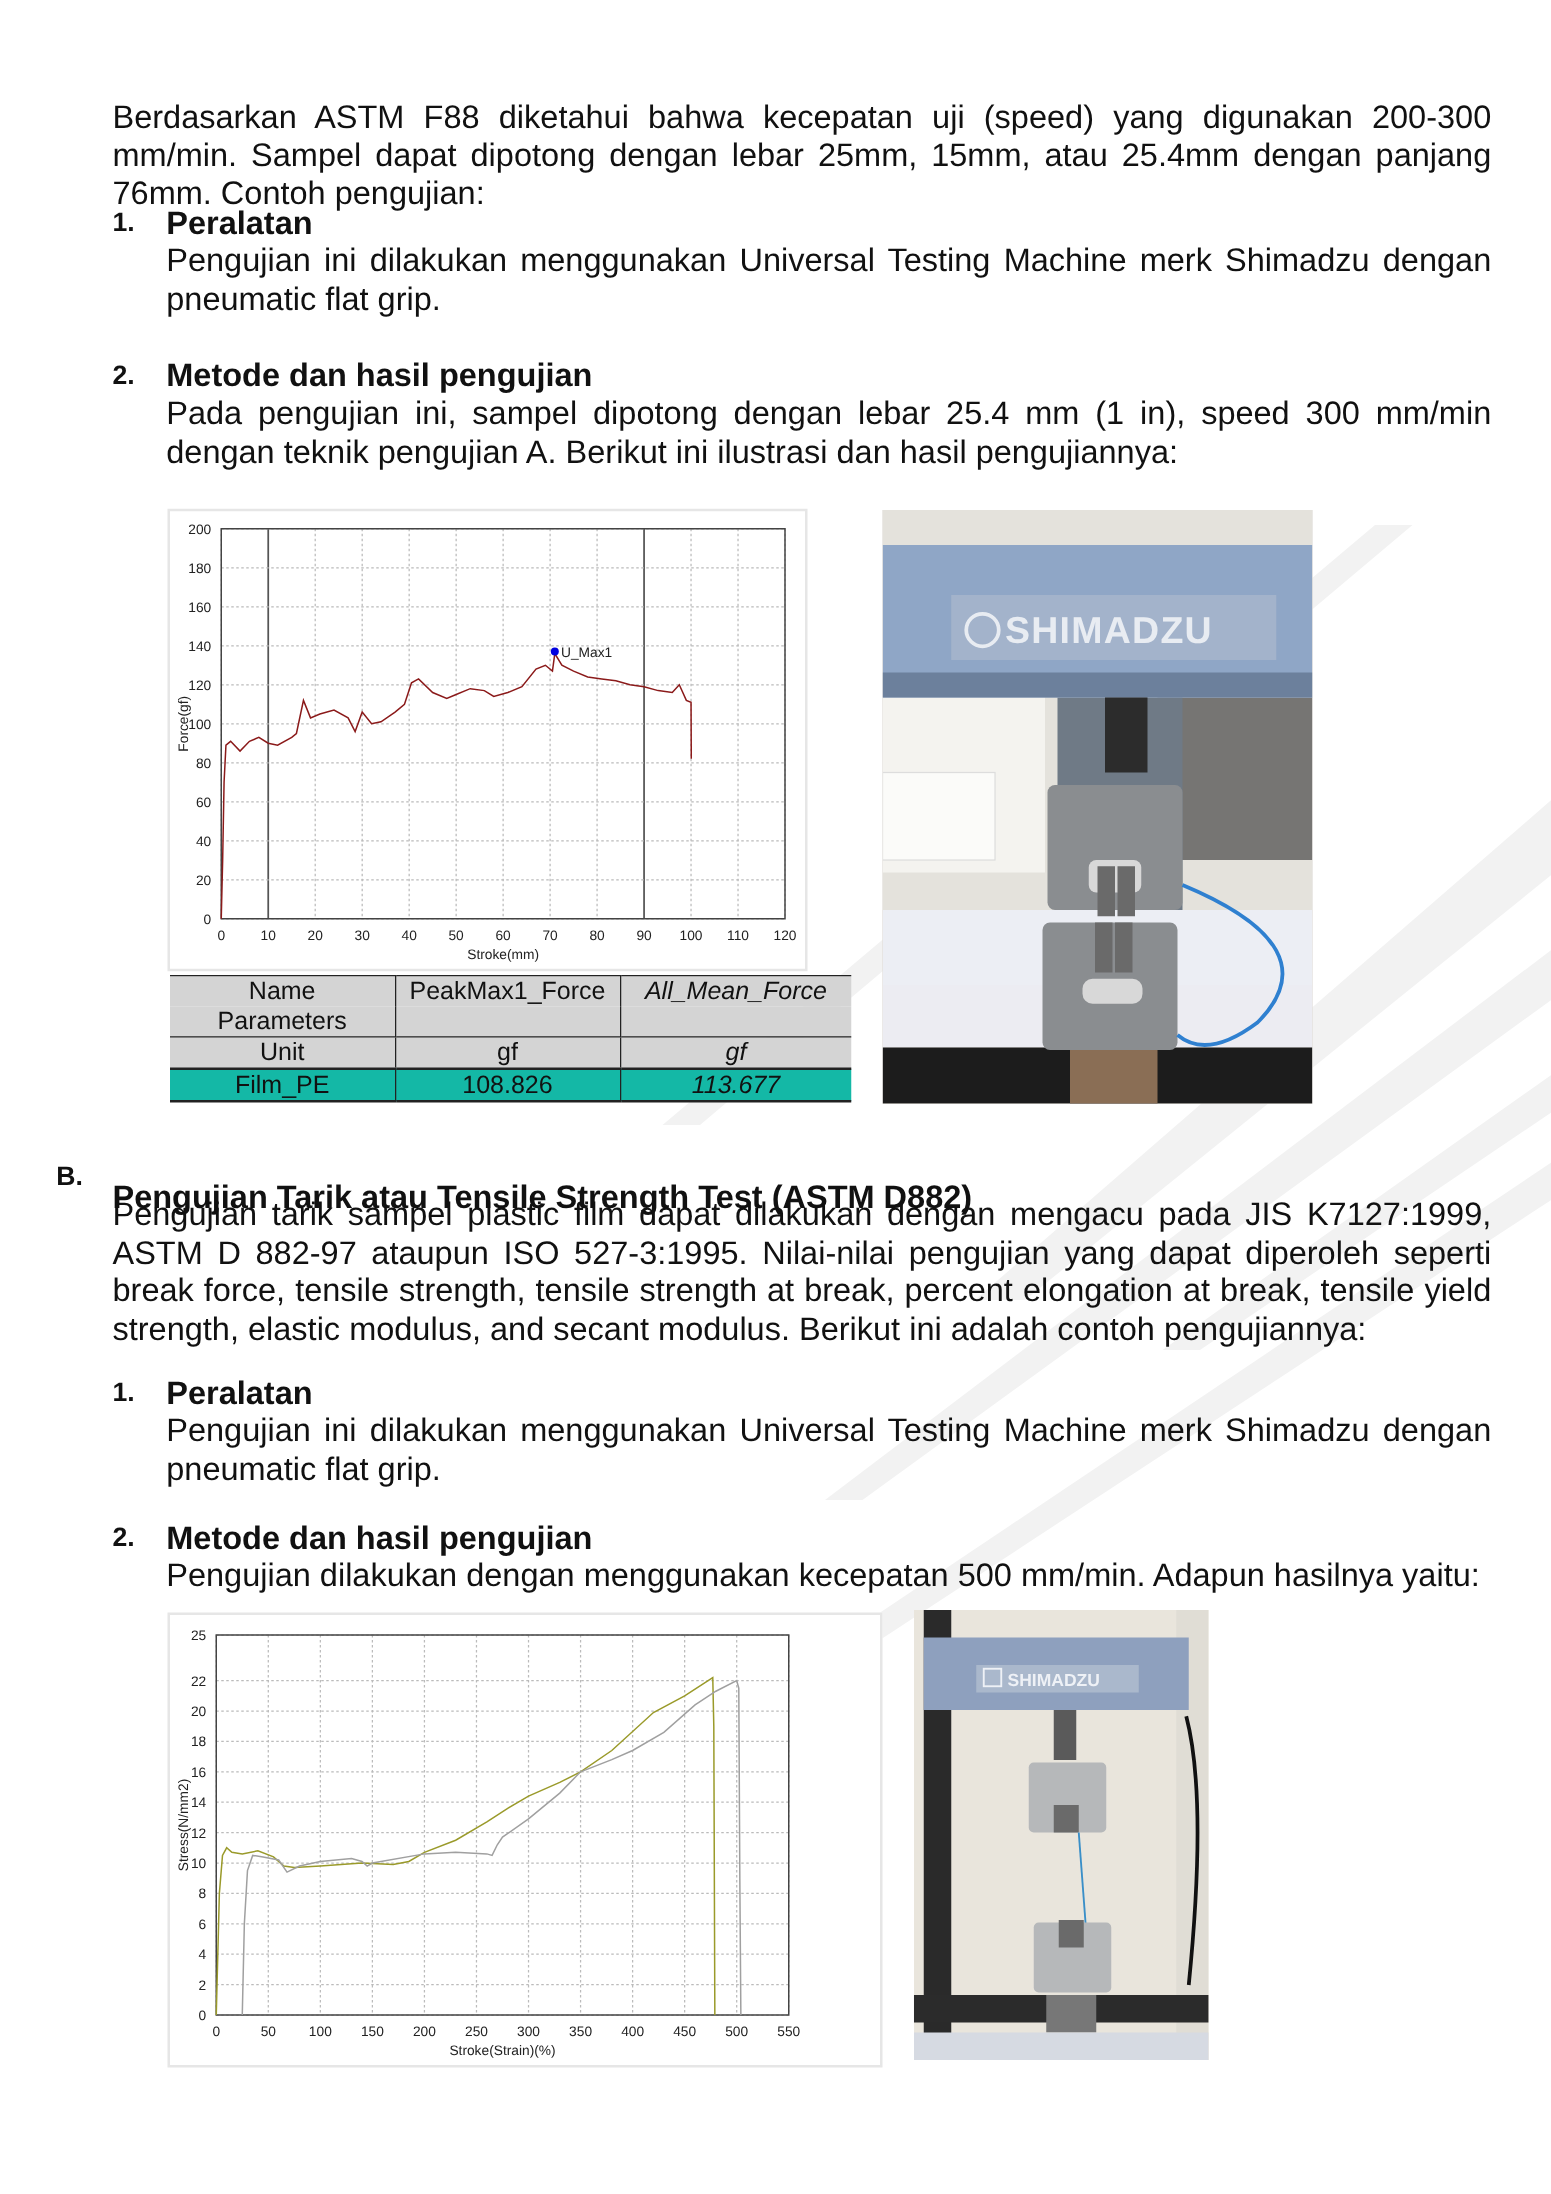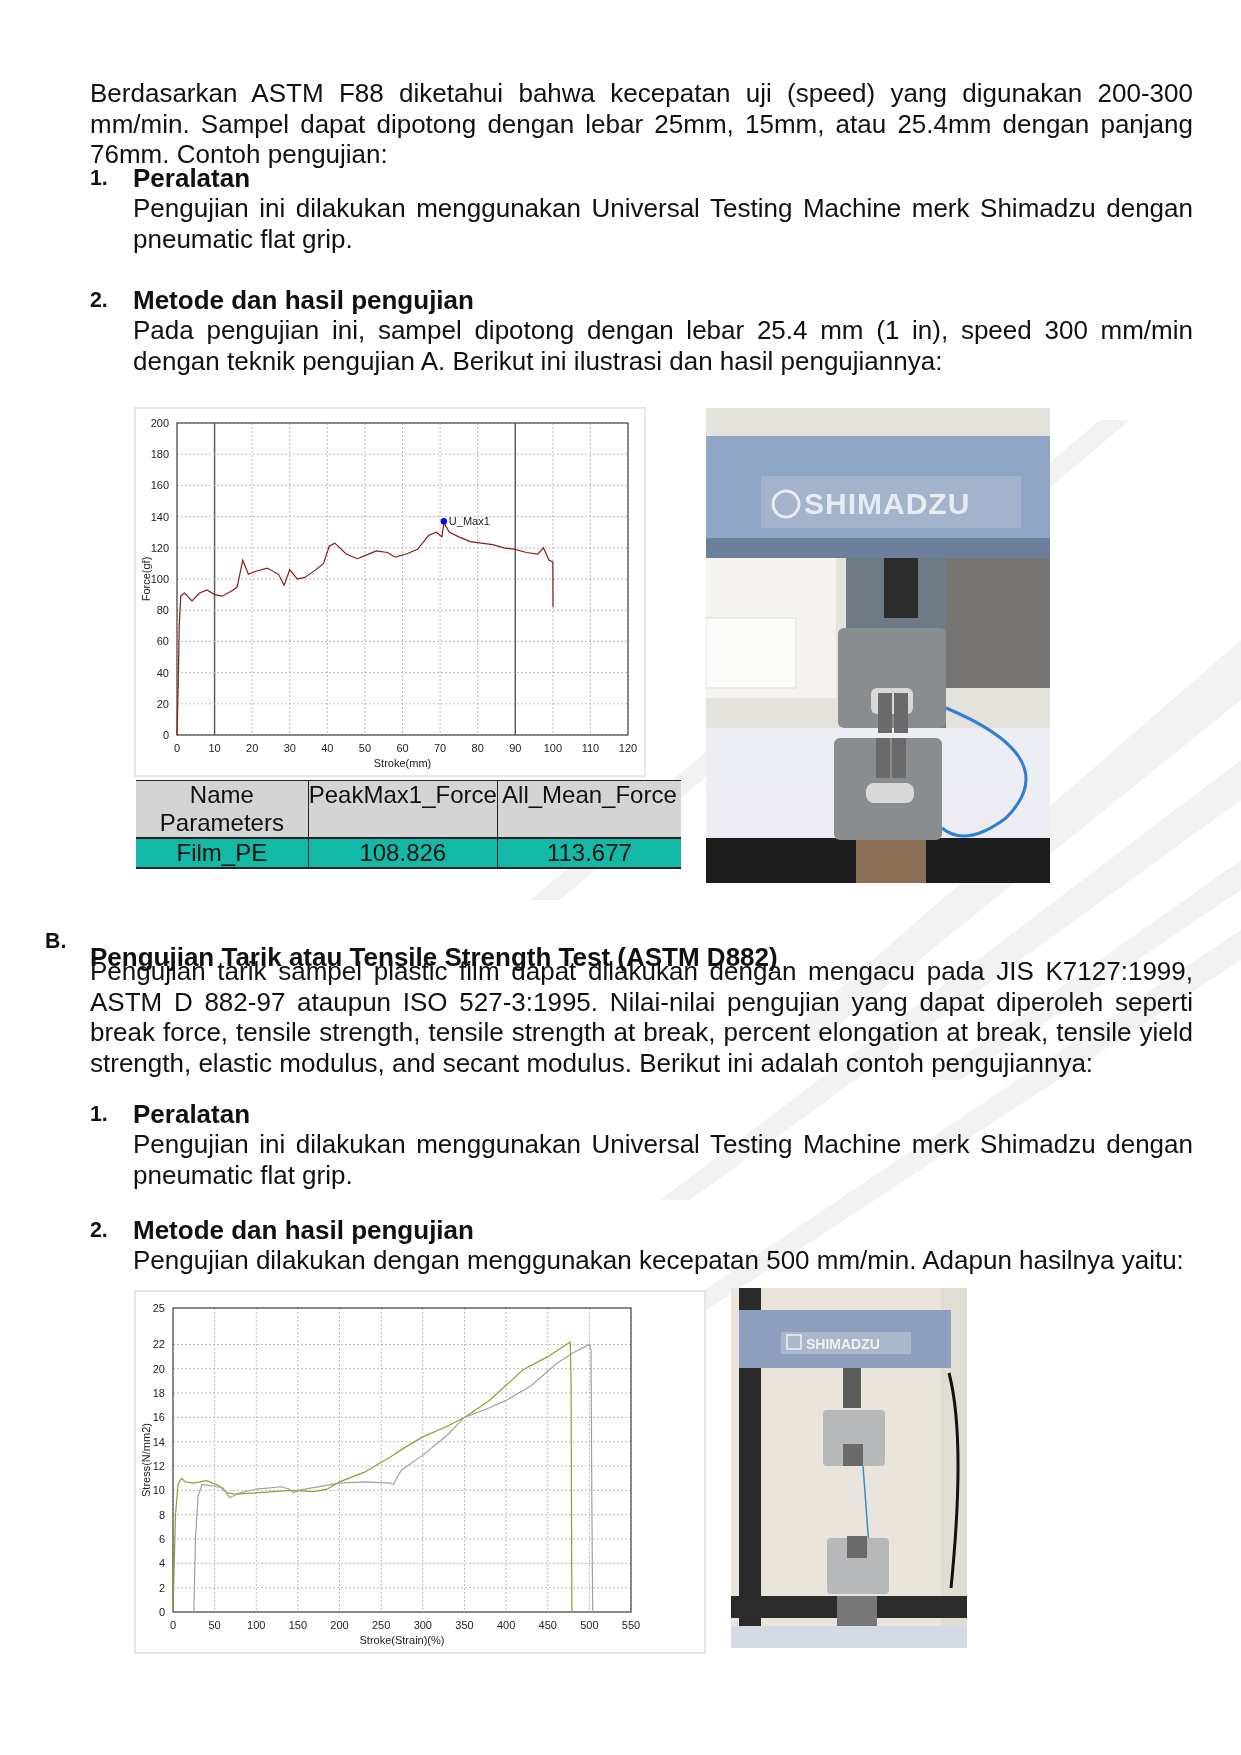--- a/index.html
+++ b/index.html
@@ -3,23 +3,23 @@
 <meta charset="utf-8">
 <style>
   html,body{margin:0;padding:0;background:#fff;}
   body{width:1241px;height:1755px;position:relative;overflow:hidden;font-family:"Liberation Sans",sans-serif;color:#111;}
   .wm{position:absolute;left:0;top:0;width:1241px;height:1755px;pointer-events:none;}
   .para{position:absolute;font-size:26px;line-height:30.5px;text-align:justify;text-align-last:left;}
   .bold{font-weight:bold;}
   .num{position:absolute;font-size:21.3px;font-weight:bold;}
   .chartbox{position:absolute;border:2px solid #e6e6e6;background:#fff;}
   svg text{font-family:"Liberation Sans",sans-serif;}
-  table.res{position:absolute;border-collapse:collapse;font-family:"Liberation Sans",sans-serif;font-size:24px;}
+  table.res{position:absolute;border-collapse:collapse;font-family:"Liberation Sans",sans-serif;font-size:20px;}
   table.res td{height:24px;padding:0;text-align:center;border-right:1.5px solid #222;}
-  table.res td:last-child{border-right:none;}
+  table.res td:last-child{border-right:none;font-style:italic;}
   table.res tr.hdr td{background:#d4d4d4;}
   table.res tr.r0 td{border-top:1.5px solid #222;}
   table.res tr.r2 td{border-top:1.5px solid #222;}
   table.res tr.r3 td{border-top:2px solid #222;border-bottom:2px solid #222;background:#14b8a6;}
   .photo{position:absolute;overflow:hidden;text-align:center;}
 </style>
 </head>
 <body>
 
 <svg class="wm" viewBox="0 0 1241 1755">
@@ -110,20 +110,25 @@
   <tbody>
       <tr class="hdr r0">
     <td>Name</td>
     <td>PeakMax1_Force</td>
     <td>All_Mean_Force</td>
   </tr>
   <tr class="hdr r1">
     <td>Parameters</td>
     <td></td>
     <td></td>
+  </tr>
+  <tr class="hdr r2">
+    <td>Unit</td>
+    <td>gf</td>
+    <td>gf</td>
   </tr>
   <tr class="r3">
     <td>Film_PE</td>
     <td>108.826</td>
     <td>113.677</td>
   </tr>
 </tbody>
   </table>
 
 <div class="photo" style="left:706px;top:408px;width:344px;height:475px;background:#d9d6cf;">

